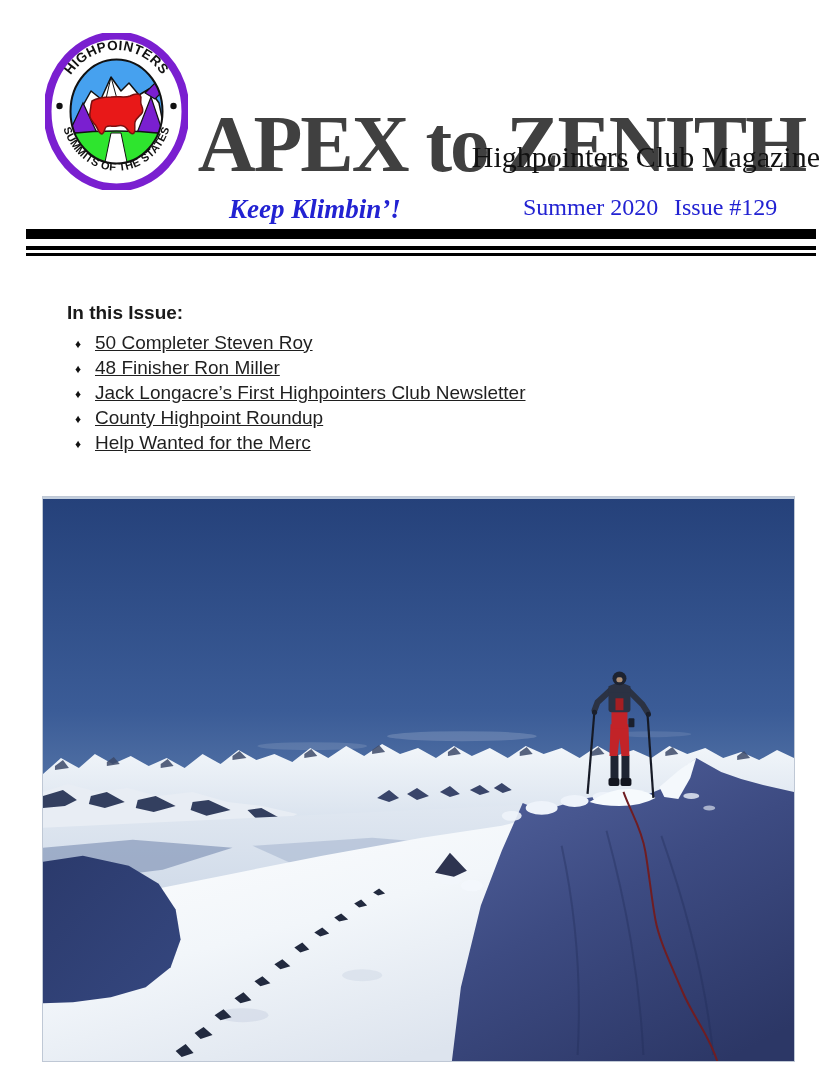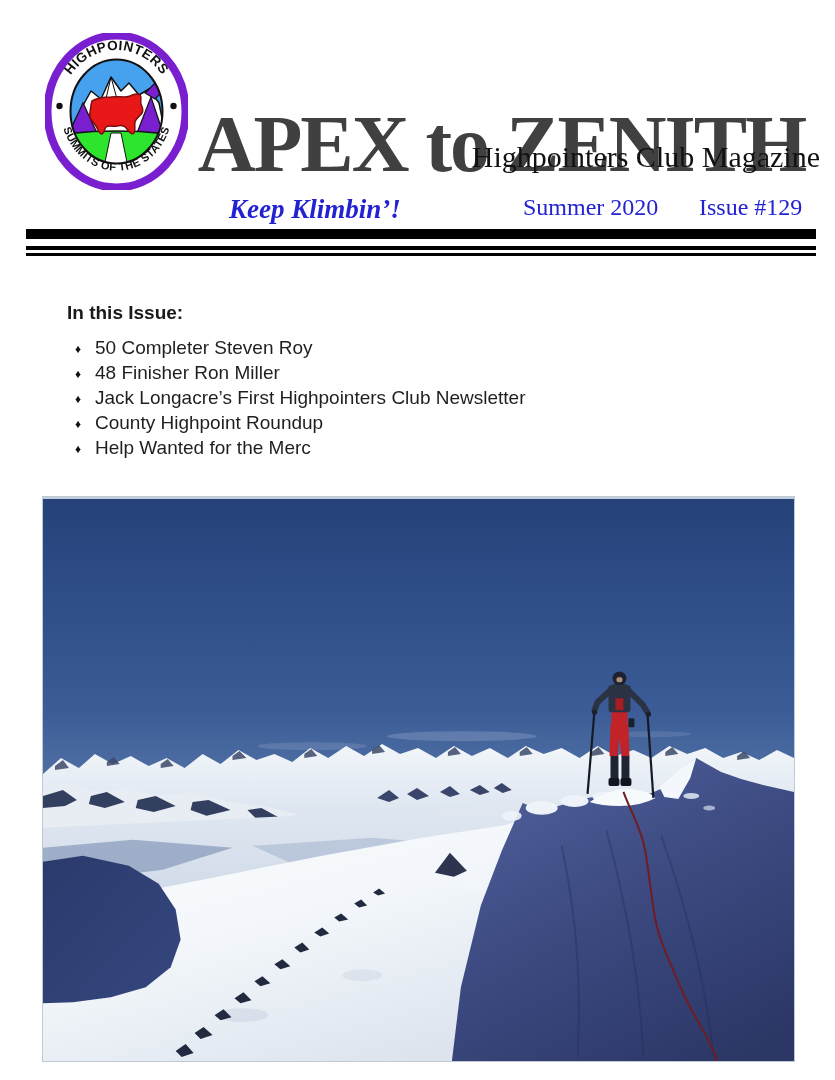--- a/index.html
+++ b/index.html
@@ -16,29 +16,29 @@
   }
   .subtitle{
     position:absolute;left:183px;top:140px;width:637px;text-align:right;
     font-size:30px;color:#111111;white-space:nowrap;
   }
   .tagline{
     position:absolute;left:229px;top:194px;font-size:27px;font-weight:bold;
     font-style:italic;color:#2222d2;white-space:nowrap;
   }
   .season{position:absolute;left:523px;top:194px;font-size:24px;color:#2222d2;white-space:nowrap;}
-  .issue{position:absolute;left:674px;top:194px;font-size:24px;color:#2222d2;white-space:nowrap;margin-left:25px;}
+  .issue{position:absolute;left:674px;top:194px;font-size:24px;color:#2222d2;white-space:nowrap;}
   .rule-thick{position:absolute;left:26px;top:229px;width:790px;height:10px;background:#000;}
   .rule-thin1{position:absolute;left:26px;top:246px;width:790px;height:3.5px;background:#000;}
   .rule-thin2{position:absolute;left:26px;top:252.5px;width:790px;height:3.5px;background:#000;}
   
   .toc{position:absolute;left:67px;top:302px;width:560px;font-family:"Liberation Sans", sans-serif;}
   .toc h2{margin:0;font-size:19px;font-weight:bold;color:#1a1a1a;}
   .toc ul{list-style:none;margin:6px 0 0 0;padding:0;}
-  .toc li{height:25px;line-height:36px;font-size:19px;color:#1f1f1f;white-space:nowrap;}
+  .toc li{height:25px;line-height:25px;font-size:19px;color:#1f1f1f;white-space:nowrap;text-decoration:underline;}
   .toc .bullet{display:inline-block;width:20px;margin-left:8px;font-size:12px;color:#111;
     vertical-align:1px;text-align:left;}
   
   .cover-photo{
     position:absolute;left:42px;top:496px;width:753px;height:566px;margin:0;
     border:1px solid #bfc8d5;box-sizing:border-box;background:#25417a;
   }
   .cover-photo svg{display:block;width:100%;height:100%;}
 </style>
 </head>

